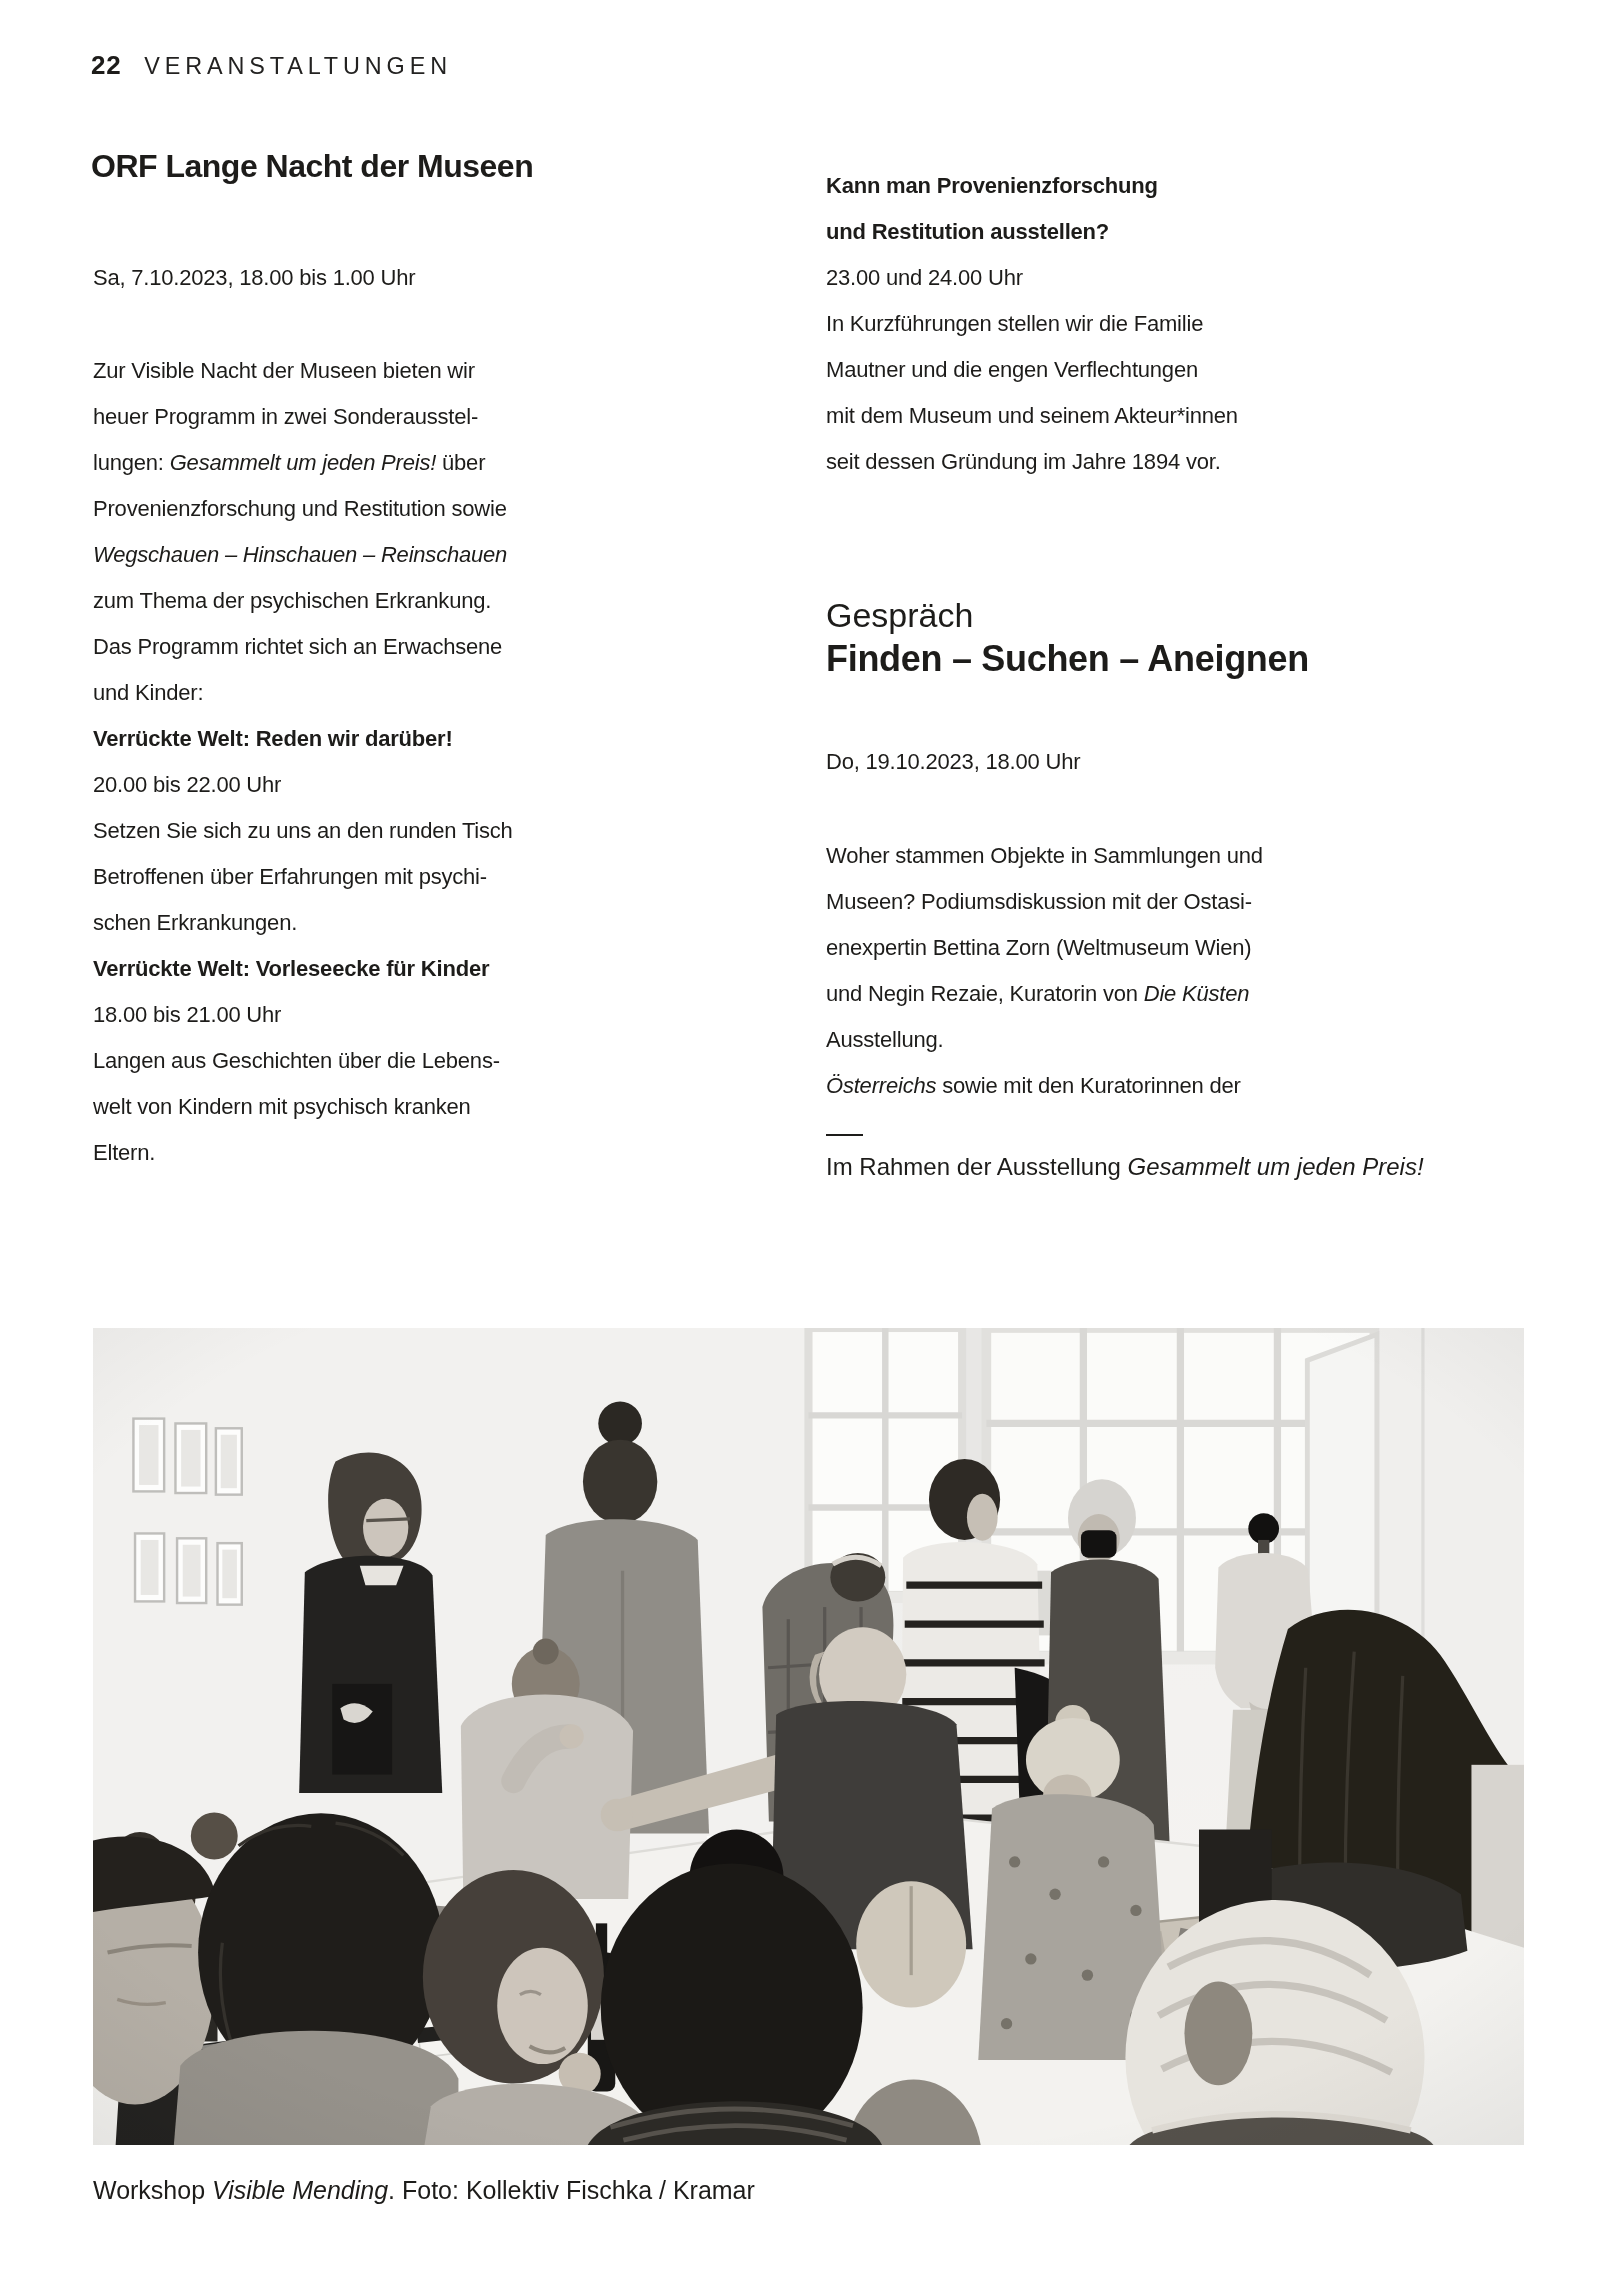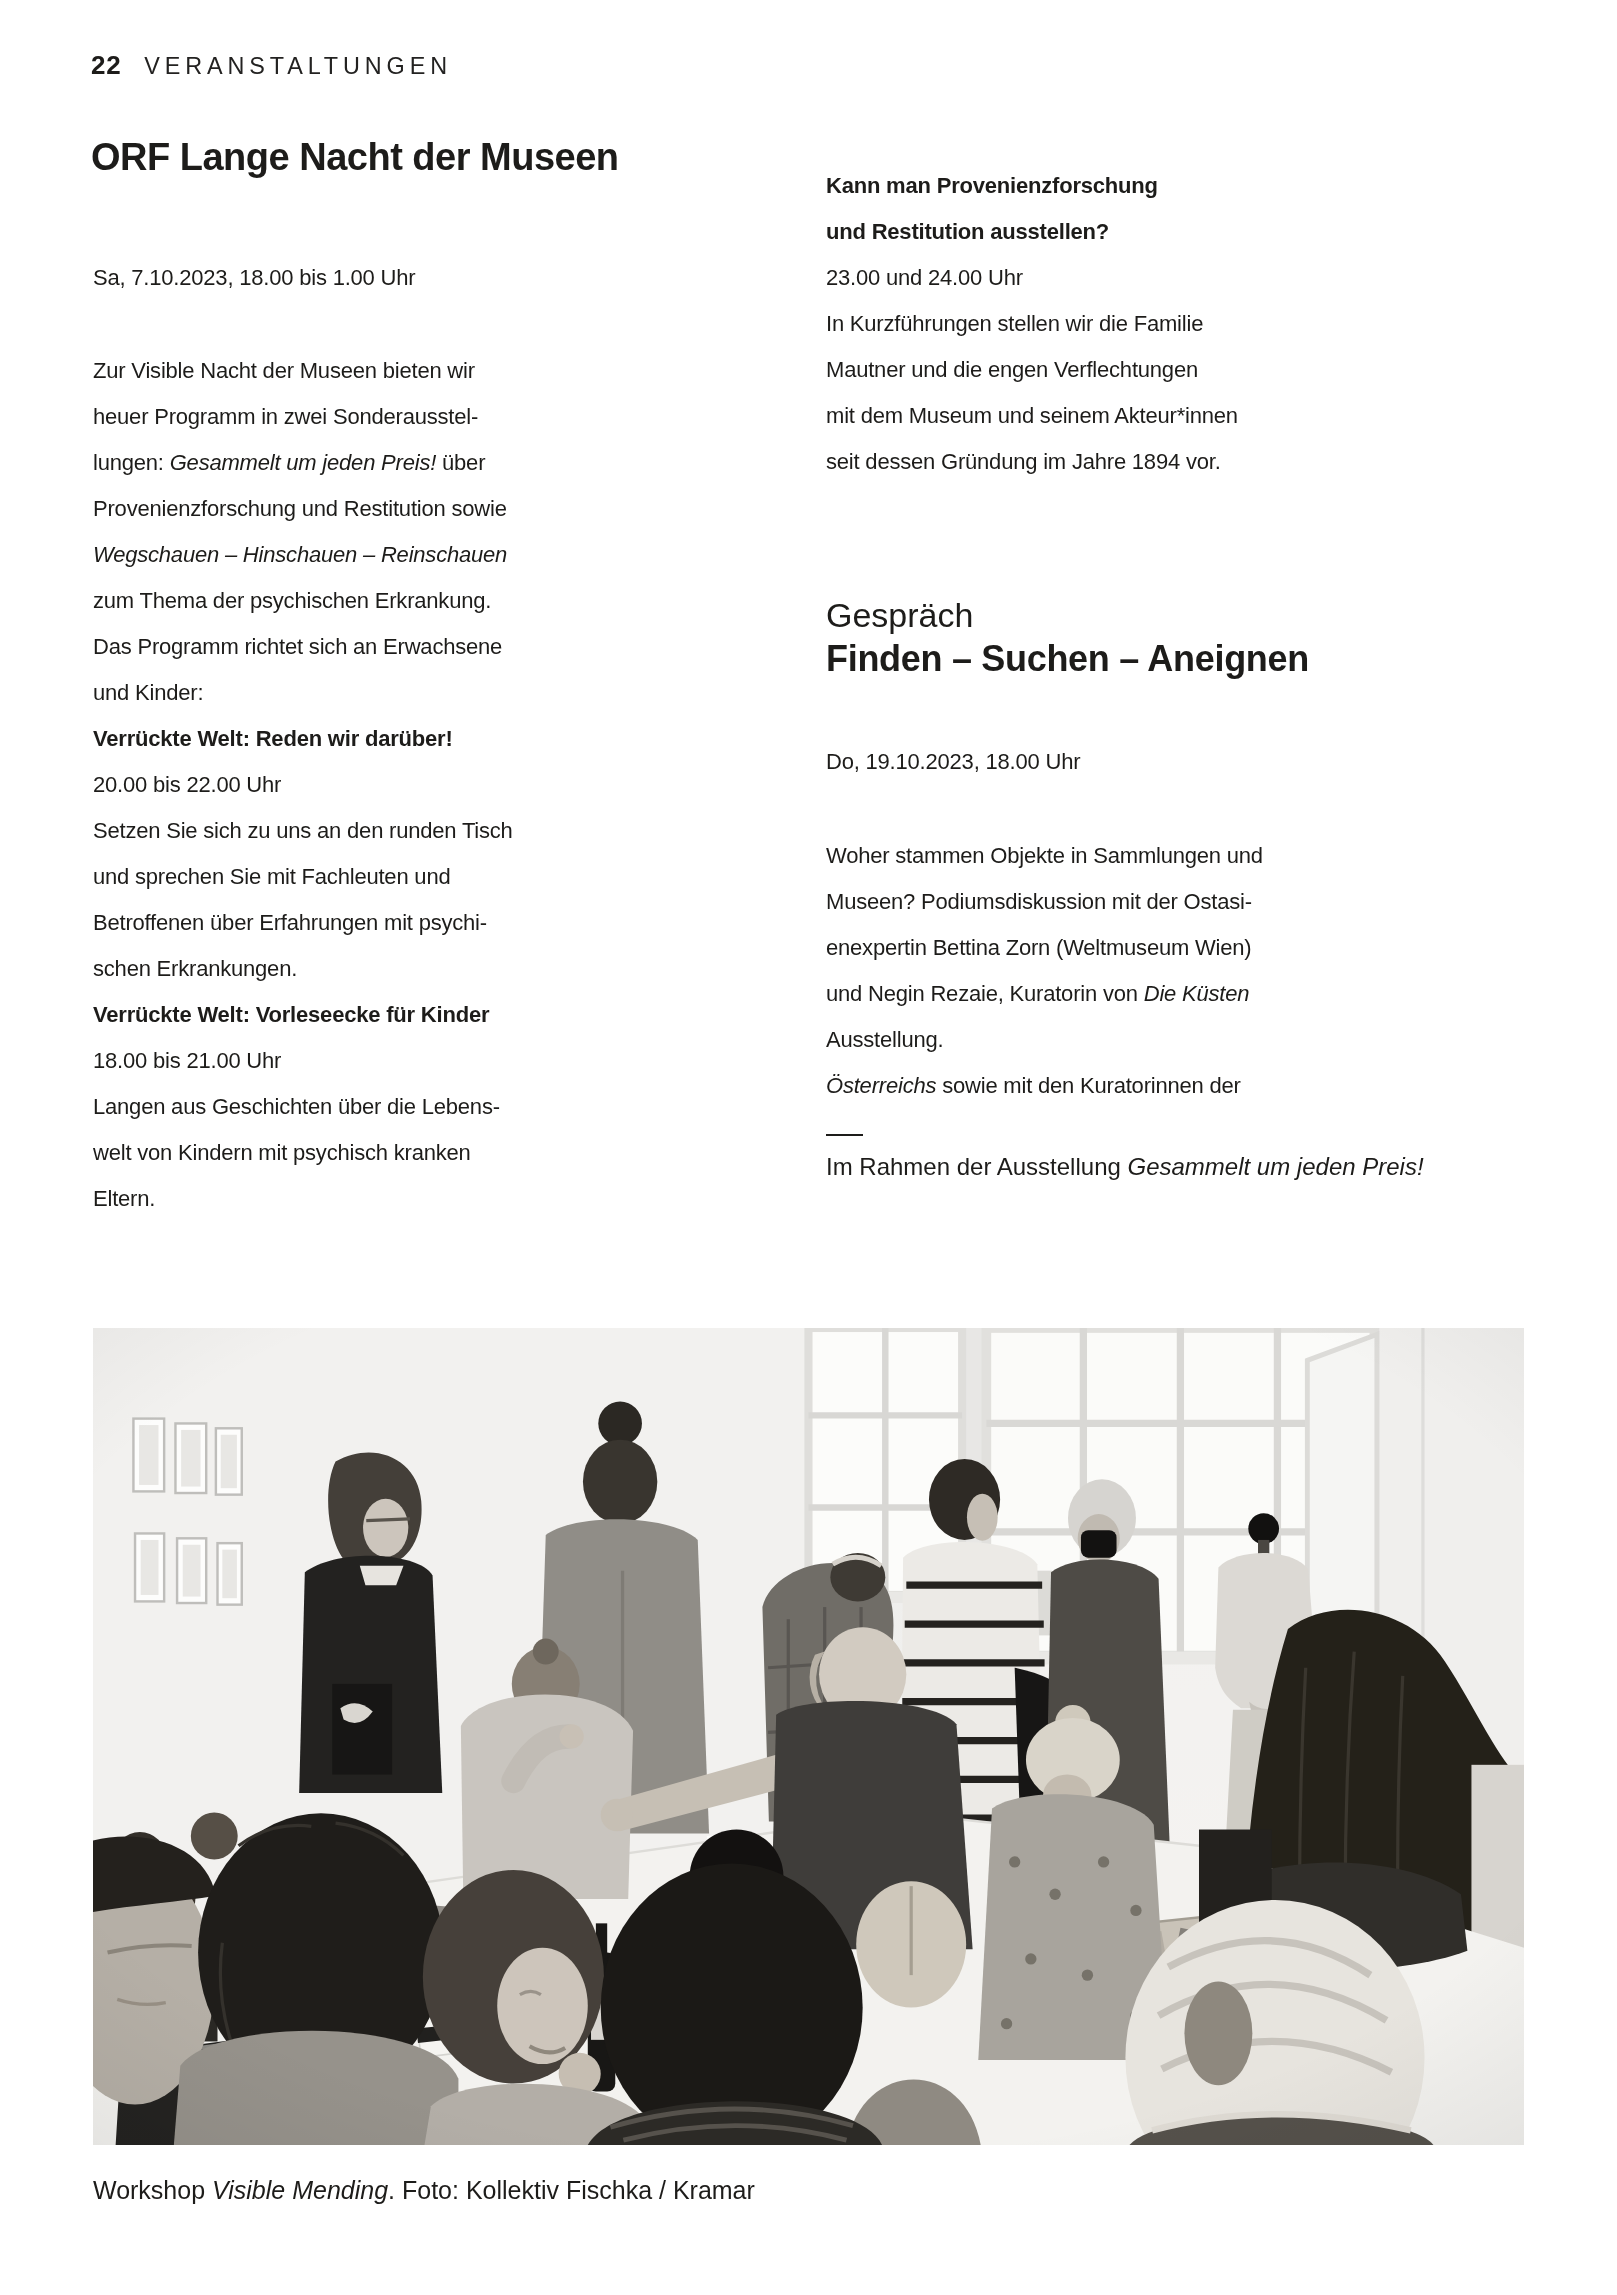--- a/index.html
+++ b/index.html
@@ -7,21 +7,21 @@
         font-family:"Liberation Sans","DejaVu Sans",sans-serif;color:#1d1c1a;overflow:hidden;}
   .abs{position:absolute;}
   .line{white-space:nowrap;}
   .s-b{font-weight:700;}
   .s-i{font-style:italic;}
 
   .pagehead{left:91px;top:50px;font-size:24px;}
   .pagenum{font-weight:700;font-size:26px;letter-spacing:0.8px;}
   .section{margin-left:22.6px;font-size:23.4px;letter-spacing:4.9px;color:#232221;}
 
-  .l-title{left:91px;top:136px;font-size:38px;font-weight:700;letter-spacing:-0.5px;}
+  .l-title{left:91px;top:148px;font-size:32px;font-weight:700;letter-spacing:-0.5px;}
   .body{font-size:22px;line-height:46px;letter-spacing:-0.2px;}
   .l-date{left:93px;top:255px;}
   .l-body{left:93px;top:348px;}
 
   .r-evt1{left:826px;top:163px;}
   .r-kicker{left:826px;top:596px;font-size:34px;}
   .r-title{left:826px;top:638px;font-size:36px;font-weight:700;letter-spacing:-0.3px;}
   .r-date{left:826px;top:739px;}
   .r-body{left:826px;top:833px;}
   .r-rule{left:826px;top:1134px;width:37px;height:2.4px;background:#1d1c1a;}
@@ -47,21 +47,20 @@
       <div class="line"><span>heuer Programm in zwei Sonderausstel-</span></div>
       <div class="line"><span>lungen: </span><span class="s-i">Gesammelt um jeden Preis!</span><span> über</span></div>
       <div class="line"><span>Provenienzforschung und Restitution sowie</span></div>
       <div class="line"><span class="s-i">Wegschauen – Hinschauen – Reinschauen</span></div>
       <div class="line"><span>zum Thema der psychischen Erkrankung.</span></div>
       <div class="line"><span>Das Programm richtet sich an Erwachsene</span></div>
       <div class="line"><span>und Kinder:</span></div>
       <div class="line"><span class="s-b">Verrückte Welt: Reden wir darüber!</span></div>
       <div class="line"><span>20.00 bis 22.00 Uhr</span></div>
       <div class="line"><span>Setzen Sie sich zu uns an den runden Tisch</span></div>
-      <div class="line"><span>und sprechen Sie mit Fachleuten und</span></div>
       <div class="line"><span>Betroffenen über Erfahrungen mit psychi-</span></div>
       <div class="line"><span>schen Erkrankungen.</span></div>
       <div class="line"><span class="s-b">Verrückte Welt: Vorleseecke für Kinder</span></div>
       <div class="line"><span>18.00 bis 21.00 Uhr</span></div>
       <div class="line"><span>Langen aus Geschichten über die Lebens-</span></div>
       <div class="line"><span>welt von Kindern mit psychisch kranken</span></div>
       <div class="line"><span>Eltern.</span></div>
     </div>
 
   <div class="abs r-evt1 body">

